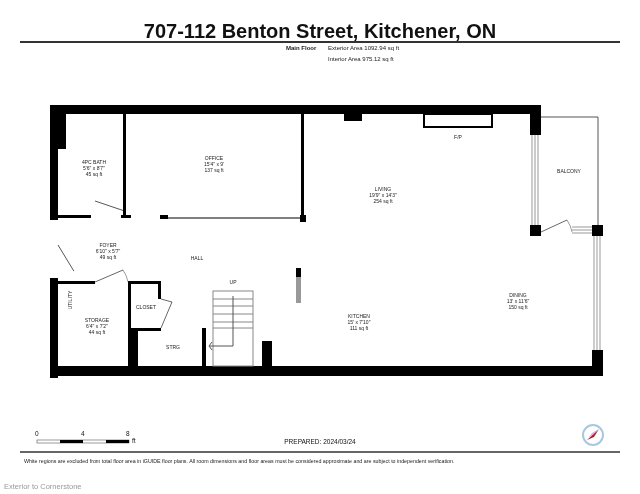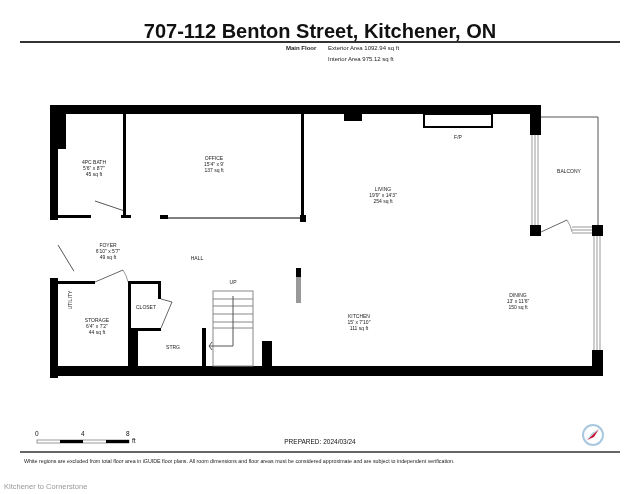--- a/index.html
+++ b/index.html
@@ -148,13 +148,13 @@
   </g>
 </svg>
 
 <div class="scale-label" style="top:430px; left:35px;">0</div>
 <div class="scale-label" style="top:430px; left:81px;">4</div>
 <div class="scale-label" style="top:430px; left:126px;">8</div>
 <div class="scale-label" style="top:437px; left:132px;">ft</div>
 
 <div class="prepared">PREPARED: 2024/03/24</div>
 <div class="disclaimer">White regions are excluded from total floor area in iGUIDE floor plans. All room dimensions and floor areas must be considered approximate and are subject to independent verification.</div>
-<div class="licensed">Kitchener to Cornerstone</div>
+<div class="licensed">Exterior to Cornerstone</div>
 
 </body></html>

